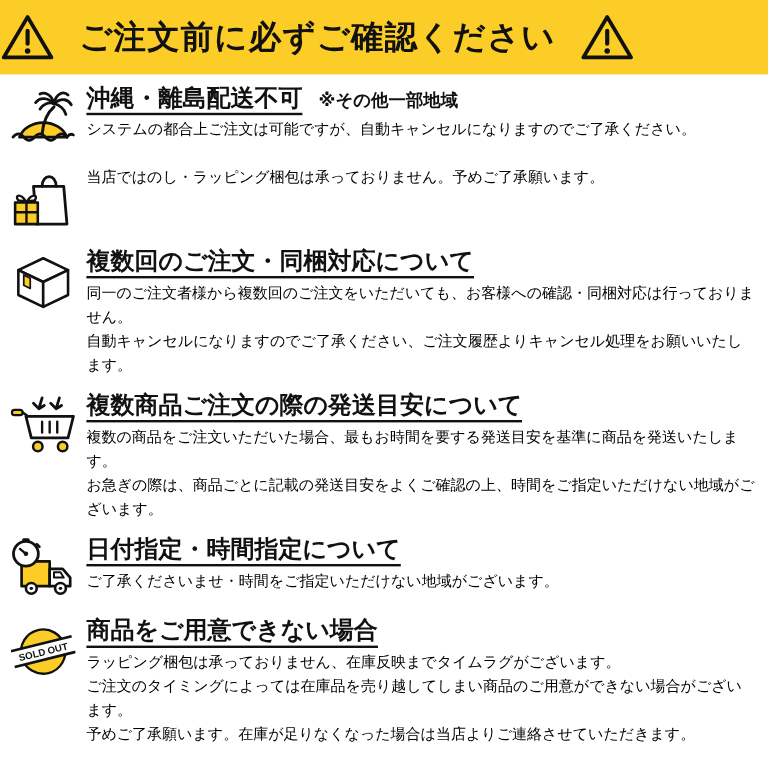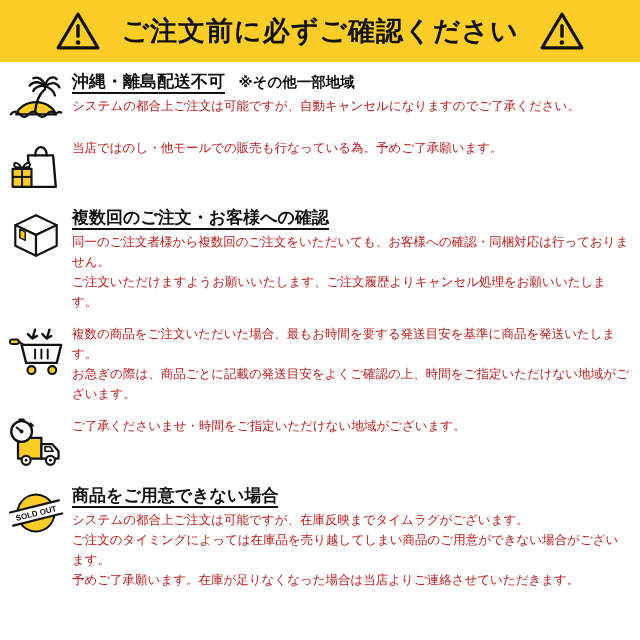--- a/index.html
+++ b/index.html
@@ -4,42 +4,42 @@
 <style>
   html,body{margin:0;padding:0;}
   body{
     width:640px;height:640px;overflow:hidden;background:#ffffff;
     font-family:"Liberation Sans","DejaVu Sans",sans-serif;
     color:#262626;
   }
   .page{width:640px;height:640px;position:relative;}
   .banner{
     height:62px;background:var(--yellow,#FBCD26);
-    display:flex;align-items:center;justify-content:center;gap:20px;
+    display:flex;align-items:center;gap:20px;
   }
   .banner h1{
     margin:0;font-size:27px;font-weight:bold;color:#111;
     letter-spacing:1px;line-height:1;
   }
   .warn-svg{width:46px;height:42px;display:block;}
   #sections{padding:8px 6px 0 0;}
   .sec{display:flex;align-items:flex-start;margin-bottom:12px;}
   .icon-cell{
     width:72px;min-width:72px;display:flex;justify-content:center;
     padding-top:2px;
   }
   .icon-cell svg{width:54px;height:54px;display:block;}
   .text-cell{flex:1;padding-right:4px;}
   .ttl-row{margin-bottom:2px;line-height:24px;white-space:nowrap;}
   .ttl{
-    font-size:17px;font-weight:bold;color:#111;
+    font-size:20px;font-weight:bold;color:#111;
     border-bottom:2px solid #111;padding-bottom:1px;
   }
   .suffix{font-size:14.5px;font-weight:bold;color:#111;margin-left:9px;margin-top:36px;}
-  .body .line{font-size:12.5px;line-height:20px;color:#b91c1c;}
+  .body .line{font-size:12.5px;line-height:20px;color:#000000;}
   .body .gap{height:6px;}
 </style>
 </head>
 <body>
 
 <div class="page">
 
   <header class="banner">
     <svg class="warn-svg" viewBox="0 0 60 54">
       <path d="M30 5 L56 49 L4 49 Z" fill="none" stroke="#111" stroke-width="4" stroke-linejoin="round"></path>
@@ -87,62 +87,66 @@
     <path d="M29 17 C29 5 42 5 42 17" fill="none" stroke="#111" stroke-width="2.6" stroke-linecap="round"></path>
     <rect x="4" y="32" width="21" height="20" fill="#FBCD26" stroke="#111" stroke-width="2.4" stroke-linejoin="round"></rect>
     <line x1="14.5" y1="32" x2="14.5" y2="52" stroke="#111" stroke-width="2.2"></line>
     <line x1="4" y1="41" x2="25" y2="41" stroke="#111" stroke-width="2.2"></line>
     <path d="M14 31 C9 23 3 25 7 30 Z" fill="#fff" stroke="#111" stroke-width="2.2" stroke-linejoin="round"></path>
     <path d="M15 31 C20 23 26 25 22 30 Z" fill="#fff" stroke="#111" stroke-width="2.2" stroke-linejoin="round"></path>
   </svg>
         </div>
     <div class="text-cell">
       <div class="body">
-            <div class="line">当店ではのし・他モールでの販売も行なっている為。予めご了承願います。</div>
+            <div class="line">当店ではのし・ラッピング梱包は承っておりません。予めご了承願います。</div>
           </div>
     </div>
   </section>
 
   <section class="sec">
     <div class="icon-cell">
           <svg viewBox="0 0 60 60">
     <path d="M30 8 L53 19 L30 30 L7 19 Z" fill="#fff" stroke="#111" stroke-width="2.4" stroke-linejoin="round"></path>
     <path d="M7 19 L30 30 L30 53 L7 42 Z" fill="#fff" stroke="#111" stroke-width="2.4" stroke-linejoin="round"></path>
     <path d="M53 19 L30 30 L30 53 L53 42 Z" fill="#fff" stroke="#111" stroke-width="2.4" stroke-linejoin="round"></path>
     <path d="M12 23.5 L18 26.5 L18 36 L12 33 Z" fill="#FBCD26" stroke="#111" stroke-width="1.6" stroke-linejoin="round"></path>
   </svg>
         </div>
     <div class="text-cell">
       <div class="ttl-row">
-        <span class="ttl">複数回のご注文・お客様への確認</span>
+        <span class="ttl">複数回のご注文・同梱対応について</span>
         
       </div>
       <div class="body">
             <div class="line">同一のご注文者様から複数回のご注文をいただいても、お客様への確認・同梱対応は行っておりません。</div>
-            <div class="line">ご注文いただけますようお願いいたします、ご注文履歴よりキャンセル処理をお願いいたします。</div>
+            <div class="line">自動キャンセルになりますのでご了承ください、ご注文履歴よりキャンセル処理をお願いいたします。</div>
           </div>
     </div>
   </section>
 
   <section class="sec">
     <div class="icon-cell">
           <svg viewBox="0 0 60 60">
     <path d="M29 4 L26 14 M26 14 L21 9 M26 14 L31 11" fill="none" stroke="#111" stroke-width="2.6" stroke-linecap="round" stroke-linejoin="round"></path>
     <path d="M45 4 L42 14 M42 14 L37 9 M42 14 L47 11" fill="none" stroke="#111" stroke-width="2.6" stroke-linecap="round" stroke-linejoin="round"></path>
     <rect x="1" y="15" width="10" height="5" rx="2.5" fill="#FBCD26" stroke="#111" stroke-width="2"></rect>
     <path d="M11 17.5 L16 21" fill="none" stroke="#111" stroke-width="2.4" stroke-linecap="round"></path>
     <path d="M14 21 L58 21 L53 41 L19 41 Z" fill="#fff" stroke="#111" stroke-width="2.6" stroke-linejoin="round"></path>
     <line x1="29" y1="26" x2="29" y2="36" stroke="#111" stroke-width="2.2" stroke-linecap="round"></line>
     <line x1="36" y1="26" x2="36" y2="36" stroke="#111" stroke-width="2.2" stroke-linecap="round"></line>
     <line x1="43" y1="26" x2="43" y2="36" stroke="#111" stroke-width="2.2" stroke-linecap="round"></line>
     <circle cx="25" cy="49" r="4.4" fill="#FBCD26" stroke="#111" stroke-width="2.3"></circle>
     <circle cx="48" cy="49" r="4.4" fill="#FBCD26" stroke="#111" stroke-width="2.3"></circle>
   </svg>
         </div>
     <div class="text-cell">
+      <div class="ttl-row">
+        <span class="ttl">複数商品ご注文の際の発送目安について</span>
+        
+      </div>
       <div class="body">
             <div class="line">複数の商品をご注文いただいた場合、最もお時間を要する発送目安を基準に商品を発送いたします。</div>
             <div class="line">お急ぎの際は、商品ごとに記載の発送目安をよくご確認の上、時間をご指定いただけない地域がございます。</div>
           </div>
     </div>
   </section>
 
   <section class="sec">
     <div class="icon-cell">
           <svg viewBox="0 0 60 60">
@@ -154,20 +158,24 @@
     <circle cx="46" cy="47" r="5" fill="#fff" stroke="#111" stroke-width="2.4"></circle>
     <circle cx="46" cy="47" r="1.6" fill="#111"></circle>
     <circle cx="14" cy="15" r="11.5" fill="#fff" stroke="#111" stroke-width="2.6"></circle>
     <rect x="10.5" y="0.5" width="7" height="3.4" rx="1.5" fill="#111"></rect>
     <line x1="24" y1="6" x2="26.5" y2="8.5" stroke="#111" stroke-width="2.4" stroke-linecap="round"></line>
     <circle cx="14" cy="15" r="2.1" fill="#111"></circle>
     <line x1="14" y1="15" x2="8.5" y2="10.5" stroke="#111" stroke-width="2.2" stroke-linecap="round"></line>
   </svg>
         </div>
     <div class="text-cell">
+      <div class="ttl-row">
+        <span class="ttl">日付指定・時間指定について</span>
+        
+      </div>
       <div class="body">
             <div class="line">ご了承くださいませ・時間をご指定いただけない地域がございます。</div>
           </div>
     </div>
   </section>
 
   <section class="sec">
     <div class="icon-cell">
           <svg viewBox="0 0 60 60">
     <g transform="rotate(-14 30 30)">
@@ -178,21 +186,21 @@
       <text x="30" y="33.5" text-anchor="middle" font-size="9" font-weight="bold" fill="#111" font-family="Liberation Sans, DejaVu Sans, sans-serif">SOLD OUT</text>
     </g>
   </svg>
         </div>
     <div class="text-cell">
       <div class="ttl-row">
         <span class="ttl">商品をご用意できない場合</span>
         
       </div>
       <div class="body">
-            <div class="line">システムの都合上ご注文は可能ですが、在庫反映までタイムラグがございます。</div>
+            <div class="line">ラッピング梱包は承っておりません、在庫反映までタイムラグがございます。</div>
             <div class="line">ご注文のタイミングによっては在庫品を売り越してしまい商品のご用意ができない場合がございます。</div>
             <div class="line">予めご了承願います。在庫が足りなくなった場合は当店よりご連絡させていただきます。</div>
             <div class="gap"></div>
           </div>
     </div>
   </section>
 </main>
 </div>
 
 </body></html>

